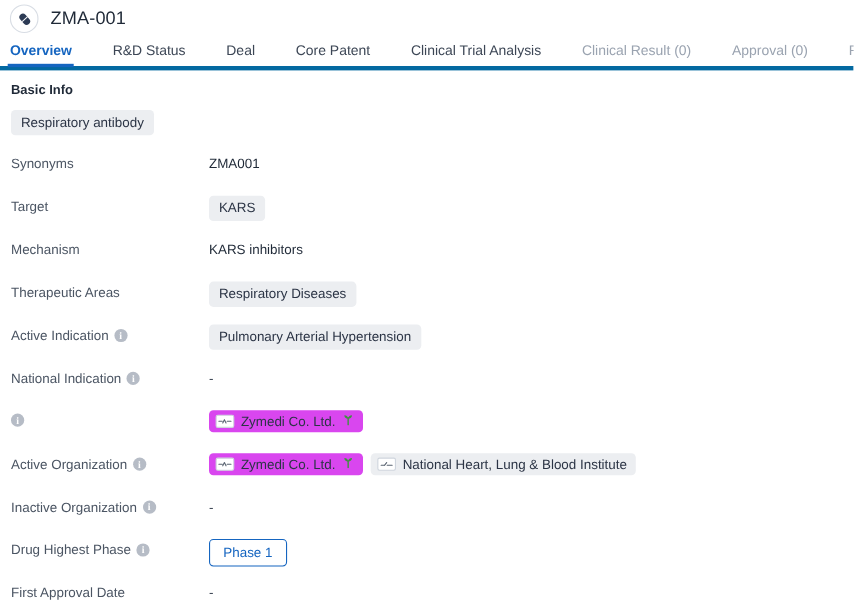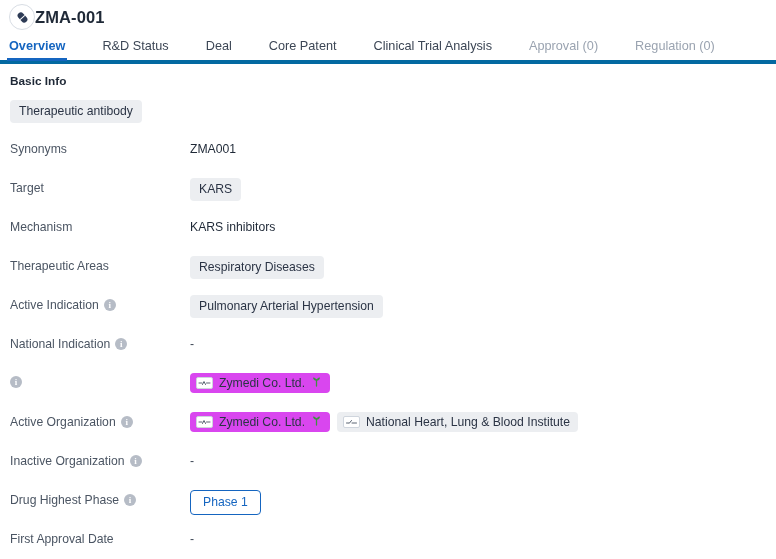--- a/index.html
+++ b/index.html
@@ -21,22 +21,23 @@
   #drug-icon {
     width: 26px; height: 26px;
     border-radius: 50%;
     border: 1px solid #d8dde4;
     background: #ffffff;
     display: flex; align-items: center; justify-content: center;
     flex: 0 0 auto;
   }
   #drug-title {
     font-size: 16.5px;
-    font-weight: bold;
+    font-weight: normal;
     color: #1f2937;
+    margin-left: 11px;
     letter-spacing: 0.1px;
   }
 
   
   #tabbar {
     height: 30px;
     display: flex;
     align-items: flex-end;
     border-bottom: 4px solid #0369a1;
     padding-left: 9px;
@@ -184,31 +185,32 @@
   </span>
   <span id="drug-title">ZMA-001</span>
 </div>
 
 <div id="tabbar">
   <div class="tab active">Overview</div>
   <div class="tab">R&amp;D Status</div>
   <div class="tab">Deal</div>
   <div class="tab">Core Patent</div>
   <div class="tab">Clinical Trial Analysis</div>
+  <div class="tab muted">Clinical Result (0)</div>
   <div class="tab muted">Approval (0)</div>
   <div class="tab muted">Regulation (0)</div>
 </div>
 
 <div id="section-title">Basic Info</div>
 
 <div id="info-table">
 
   <div class="info-row">
     <div class="info-value">
-      <span class="tag">Therapeutic antibody</span>
+      <span class="tag">Respiratory antibody</span>
     </div>
   </div>
 
   <div class="info-row">
     <div class="info-label">
       <span>Synonyms</span>
     </div>
     <div class="info-value">
       <span class="plain-value">ZMA001</span>
     </div>

